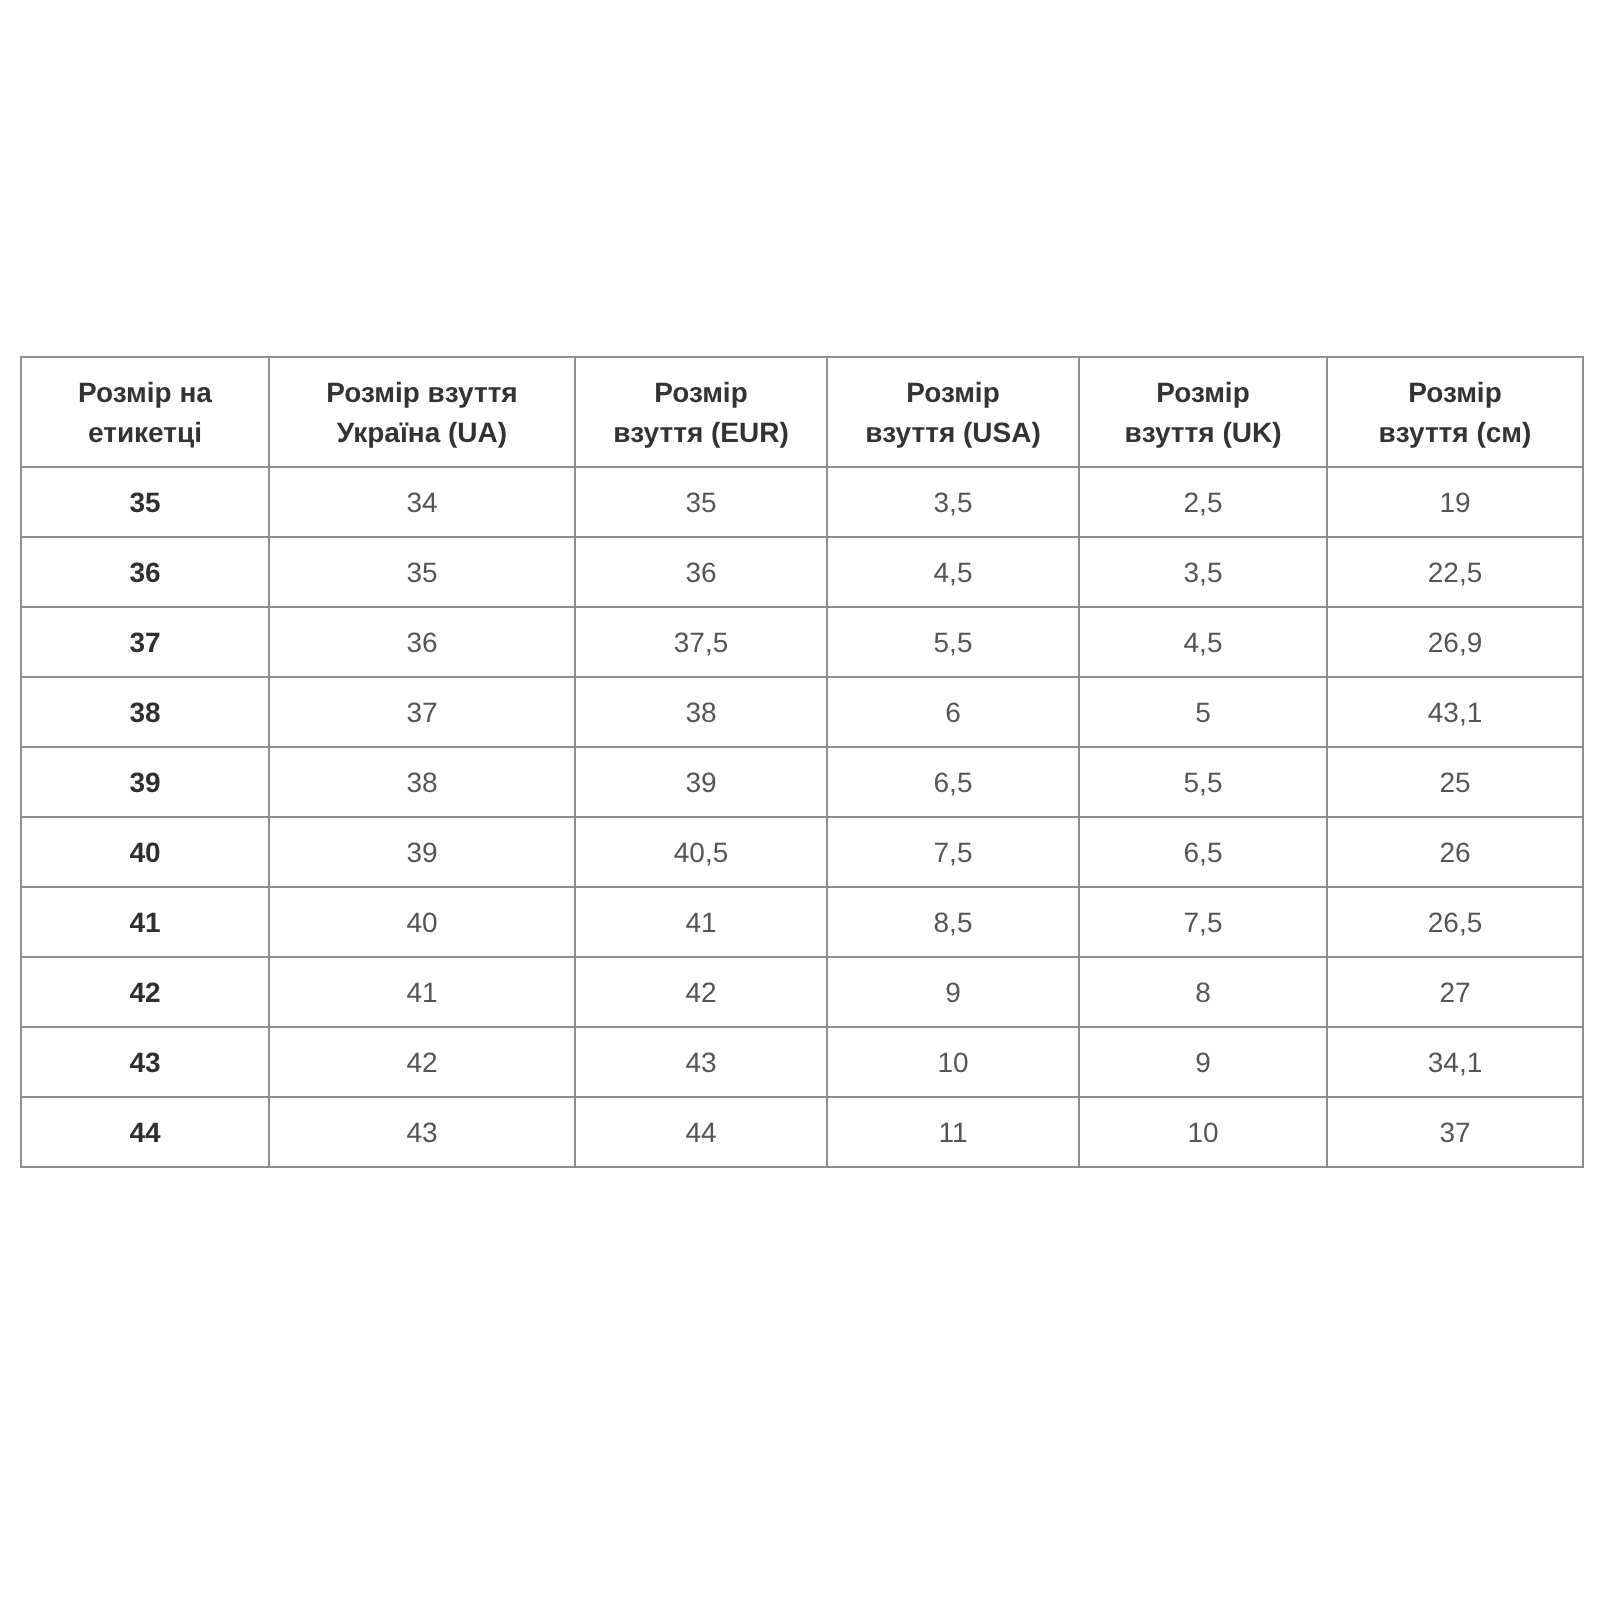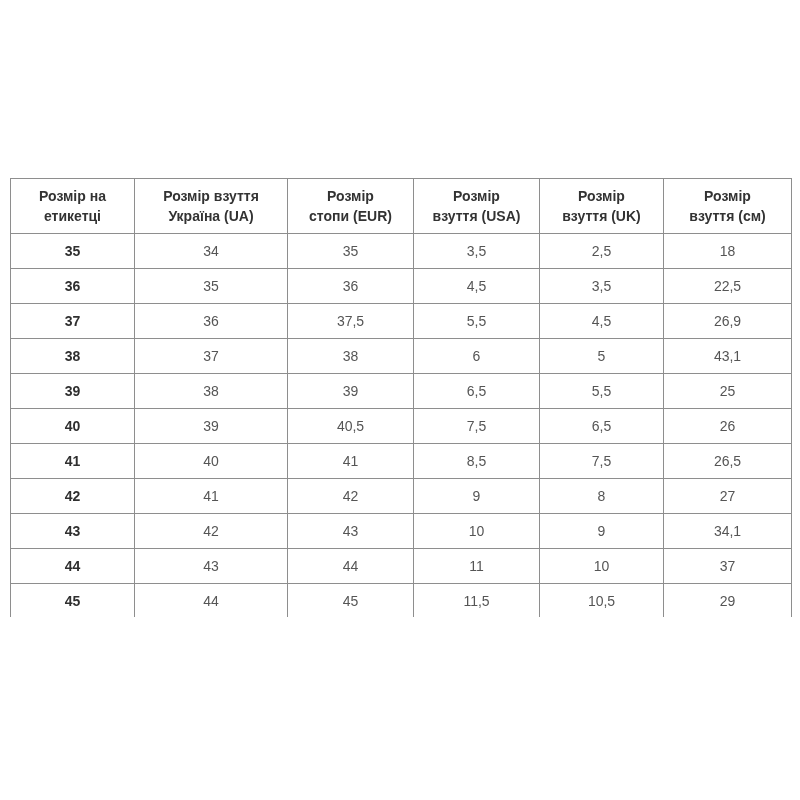--- a/index.html
+++ b/index.html
@@ -69,21 +69,21 @@
         <th>
           <span class="hline">Розмір на</span>
           <span class="hline">етикетці</span>
         </th>
         <th>
           <span class="hline">Розмір взуття</span>
           <span class="hline">Україна (UA)</span>
         </th>
         <th>
           <span class="hline">Розмір</span>
-          <span class="hline">стопи (EUR)</span>
+          <span class="hline">взуття (EUR)</span>
         </th>
         <th>
           <span class="hline">Розмір</span>
           <span class="hline">взуття (USA)</span>
         </th>
         <th>
           <span class="hline">Розмір</span>
           <span class="hline">взуття (UK)</span>
         </th>
         <th>
@@ -92,21 +92,21 @@
         </th>
       </tr>
     </thead>
     <tbody>
         <tr>
           <td class="label-col">35</td>
           <td>34</td>
           <td>35</td>
           <td>3,5</td>
           <td>2,5</td>
-          <td>18</td>
+          <td>19</td>
         </tr>
         <tr>
           <td class="label-col">36</td>
           <td>35</td>
           <td>36</td>
           <td>4,5</td>
           <td>3,5</td>
           <td>22,5</td>
         </tr>
         <tr>
@@ -166,23 +166,15 @@
           <td>34,1</td>
         </tr>
         <tr>
           <td class="label-col">44</td>
           <td>43</td>
           <td>44</td>
           <td>11</td>
           <td>10</td>
           <td>37</td>
         </tr>
-        <tr>
-          <td class="label-col">45</td>
-          <td>44</td>
-          <td>45</td>
-          <td>11,5</td>
-          <td>10,5</td>
-          <td>29</td>
-        </tr>
       </tbody>
   </table>
 </div>
 
 </body></html>

